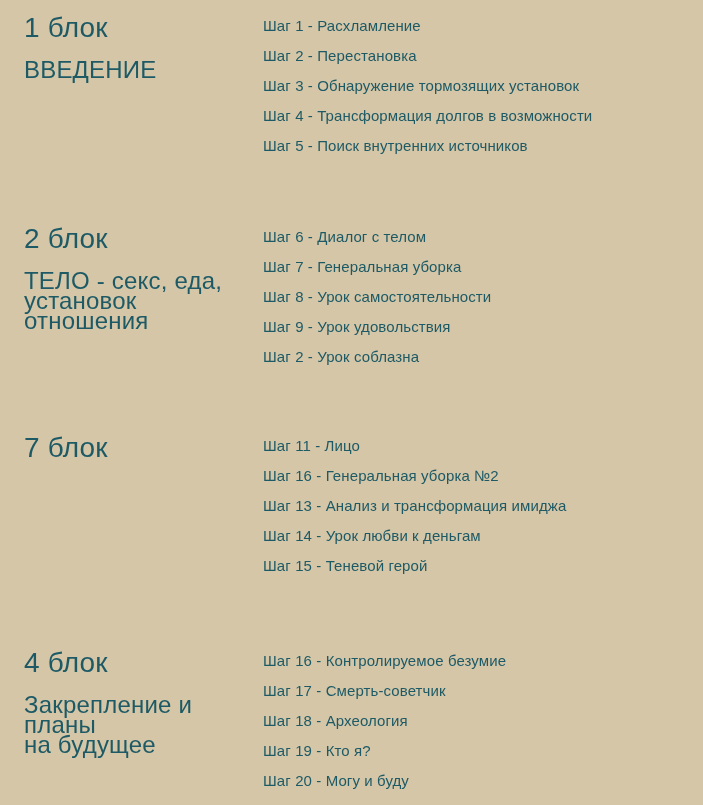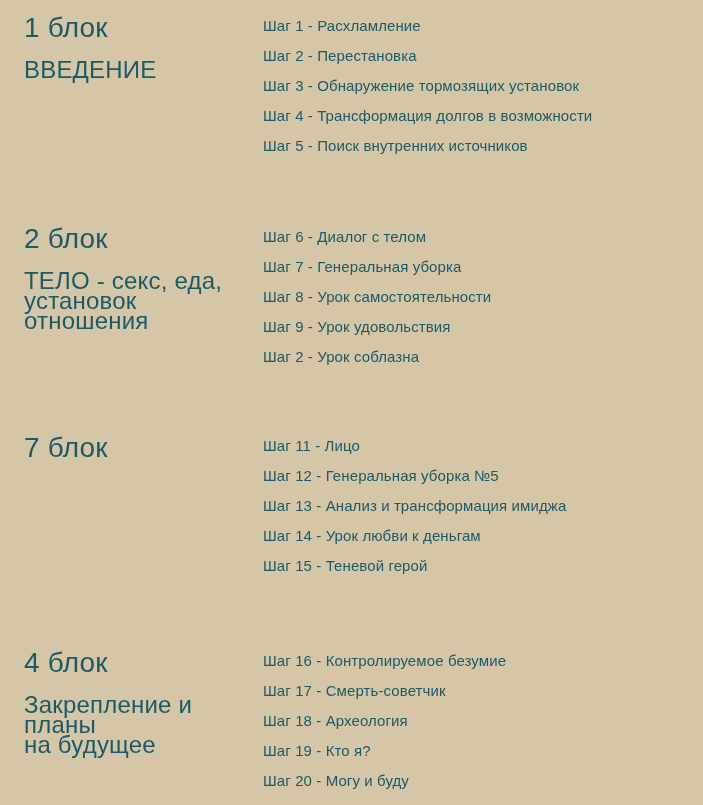--- a/index.html
+++ b/index.html
@@ -90,21 +90,21 @@
       <li class="step">Шаг 2 - Урок соблазна</li>
     </ul>
   </section>
 
   <section class="block-row row-3">
     <div class="left-col">
       <div class="block-title">7 блок</div>
     </div>
     <ul class="steps">
       <li class="step">Шаг 11 - Лицо</li>
-      <li class="step">Шаг 12 - Генеральная уборка №5</li>
+      <li class="step">Шаг 16 - Генеральная уборка №2</li>
       <li class="step">Шаг 13 - Анализ и трансформация имиджа</li>
       <li class="step">Шаг 14 - Урок любви к деньгам</li>
       <li class="step">Шаг 15 - Теневой герой</li>
     </ul>
   </section>
 
   <section class="block-row row-4">
     <div class="left-col">
       <div class="block-title">4 блок</div>
       <div class="block-subtitle">Закрепление и планы

